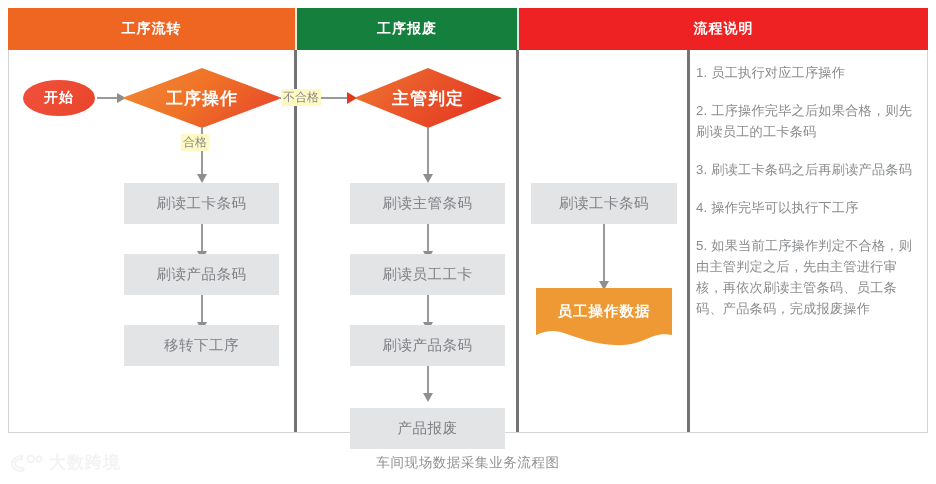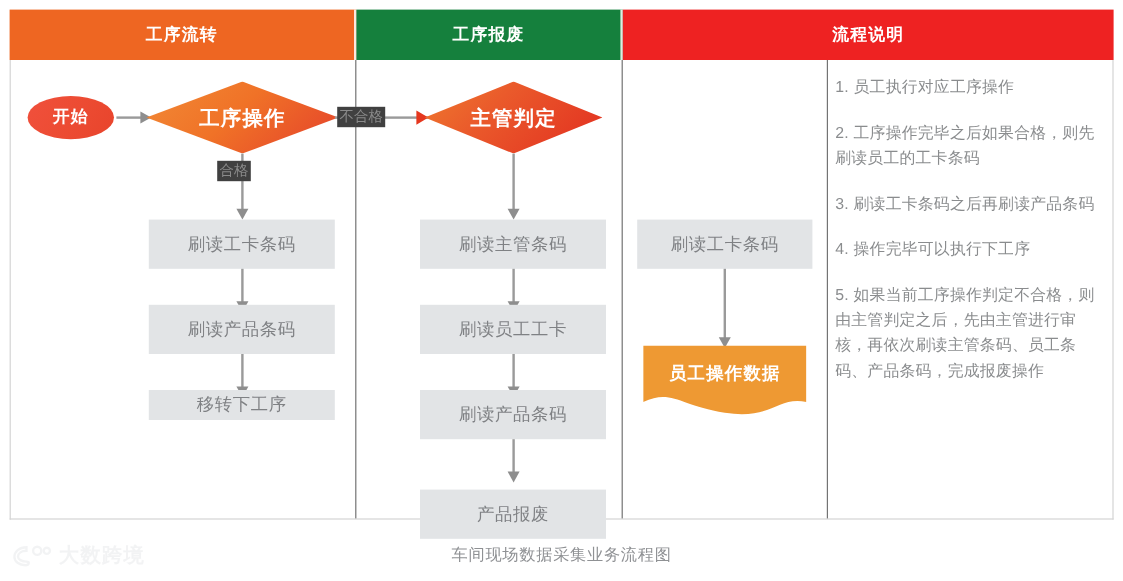--- a/index.html
+++ b/index.html
@@ -36,21 +36,21 @@
 
   .body-row{
     display:flex;flex:1 1 auto;
     border:1px solid #d4d4d4;border-top:none;
     box-sizing:border-box;
     background:#fff;
   }
   .bcell{
     position:relative;
     box-sizing:border-box;
-    border-right:1px solid #737373;
+    border-right:3px solid #737373;
   }
   .bcell:last-child{border-right:none;}
   .b1{flex:0 0 288px;}
   .b2{flex:0 0 222px;}
   .b3{flex:0 0 171px;}
   .b4{flex:1 1 auto;}
 
   
   .node{
     position:absolute;
@@ -97,21 +97,21 @@
     border-left:9px solid #8e8e8e;
   }
   .arrow-right-red{
     position:absolute;width:0;height:0;
     border-top:6px solid transparent;border-bottom:6px solid transparent;
     border-left:10px solid #e5371e;
   }
   .edge-label{
     position:absolute;
     color:#8a8a8a;font-size:12px;
-    background:#404040;padding:0 2px;
+    background:#fef9c3;padding:0 2px;
     white-space:nowrap;
   }
 
   
   .desc{
     position:absolute;left:6px;top:12px;right:12px;
     display:flex;flex-direction:column;
   }
   .desc-item{
     color:#8a8c8e;
@@ -184,21 +184,21 @@
         <div class="node grey-box" style="left:115px;top:133px;width:155px;height:41px;">刷读工卡条码</div>
 
         <div class="vline" style="left:192px;top:174px;height:29px;"></div>
         <div class="arrow-down" style="left:187.5px;top:201px;"></div>
 
         <div class="node grey-box" style="left:115px;top:204px;width:155px;height:41px;">刷读产品条码</div>
 
         <div class="vline" style="left:192px;top:245px;height:29px;"></div>
         <div class="arrow-down" style="left:187.5px;top:272px;"></div>
 
-        <div class="node grey-box" style="left:115px;top:275px;width:155px;height:25px;">移转下工序</div>
+        <div class="node grey-box" style="left:115px;top:275px;width:155px;height:41px;">移转下工序</div>
       </div>
 
       <div class="bcell b2">
 
         <div class="hline" style="left:-18px;top:47px;width:78px;"></div>
         <div class="edge-label" style="left:-16px;top:39px;">不合格</div>
         <div class="arrow-right-red" style="left:50px;top:42px;"></div>
 
         <div class="diamond-wrap" style="left:57px;top:18px;width:148px;height:60px;">
           <svg width="148" height="60" viewBox="0 0 148 60">

